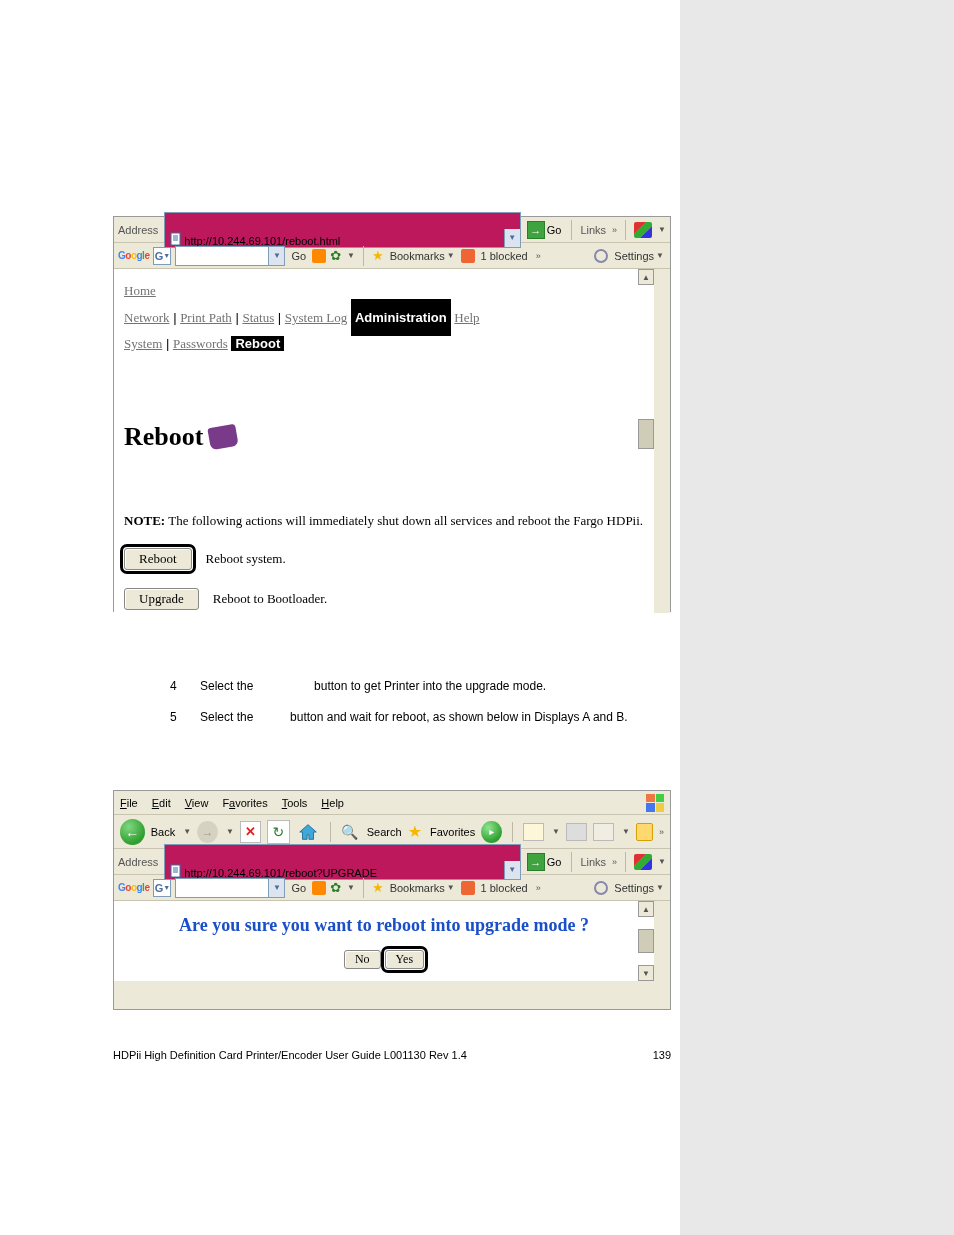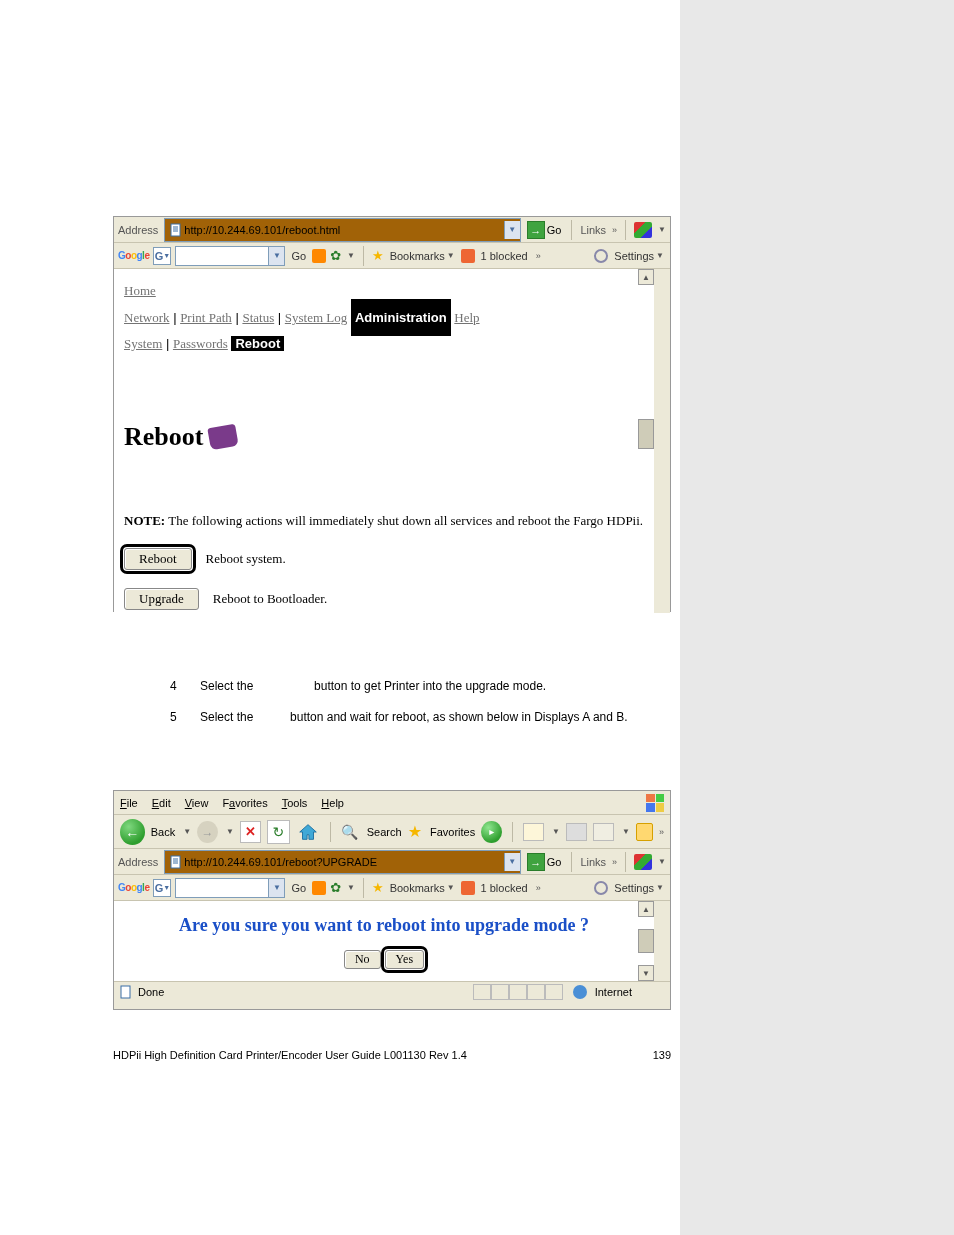--- a/index.html
+++ b/index.html
@@ -47,27 +47,27 @@
     background: #ece9d8;
   }
   .addr-label { color: #555; margin-right: 2px; }
   .page-icon {
     width: 16px; height: 16px;
     display: inline-flex; align-items: center; justify-content: center;
     color: #3a6ea5;
   }
   .addr-input {
     flex: 1;
-    height: 24px;
+    height: 36px;
     border: 1px solid #7f9db9;
-    background: #a16207;
+    background: #be185d;
     padding-left: 3px;
     font-size: 11px;
     display: flex;
-    align-items: center;
+    align-items: flex-end;
   }
   .addr-input input {
     border: none; outline: none; flex: 1;
     font-size: 11px; background: transparent;
   }
   .addr-drop {
     width: 16px; height: 18px;
     background: #dce4f0;
     border-left: 1px solid #7f9db9;
     display: flex; align-items: center; justify-content: center;
@@ -603,38 +603,20 @@
       <div class="scroll-up2">▲</div>
       <div class="scroll-thumb2"></div>
       <div class="scroll-dn2">▼</div>
       <div class="promptq">Are you sure you want to reboot into upgrade mode ?</div>
       <div class="ynrow">
         <button class="winbtn">No</button>
         <button class="winbtn yes">Yes</button>
       </div>
     </div>
 
-    <div class="statusbar">
-      <span class="page-icon">
-        <svg width="14" height="14" viewBox="0 0 14 14">
-            <rect x="2" y="1" width="9" height="12" fill="#fff" stroke="#3a6ea5"></rect>
-          </svg>
-      </span>
-      <span>Done</span>
-      <div class="cells">
-        <div class="cell"></div>
-          <div class="cell"></div>
-          <div class="cell"></div>
-          <div class="cell"></div>
-          <div class="cell"></div>
-      </div>
-      <span class="earth"></span>
-      <span>Internet</span>
-      <span style="width:30px"></span>
-    </div>
   </div>
 
   <div class="footline">
     <span>HDPii High Definition Card Printer/Encoder User Guide    L001130 Rev 1.4</span>
     <span>139</span>
   </div>
 
 </div>
 <div class="sidebar-right"></div>
 

